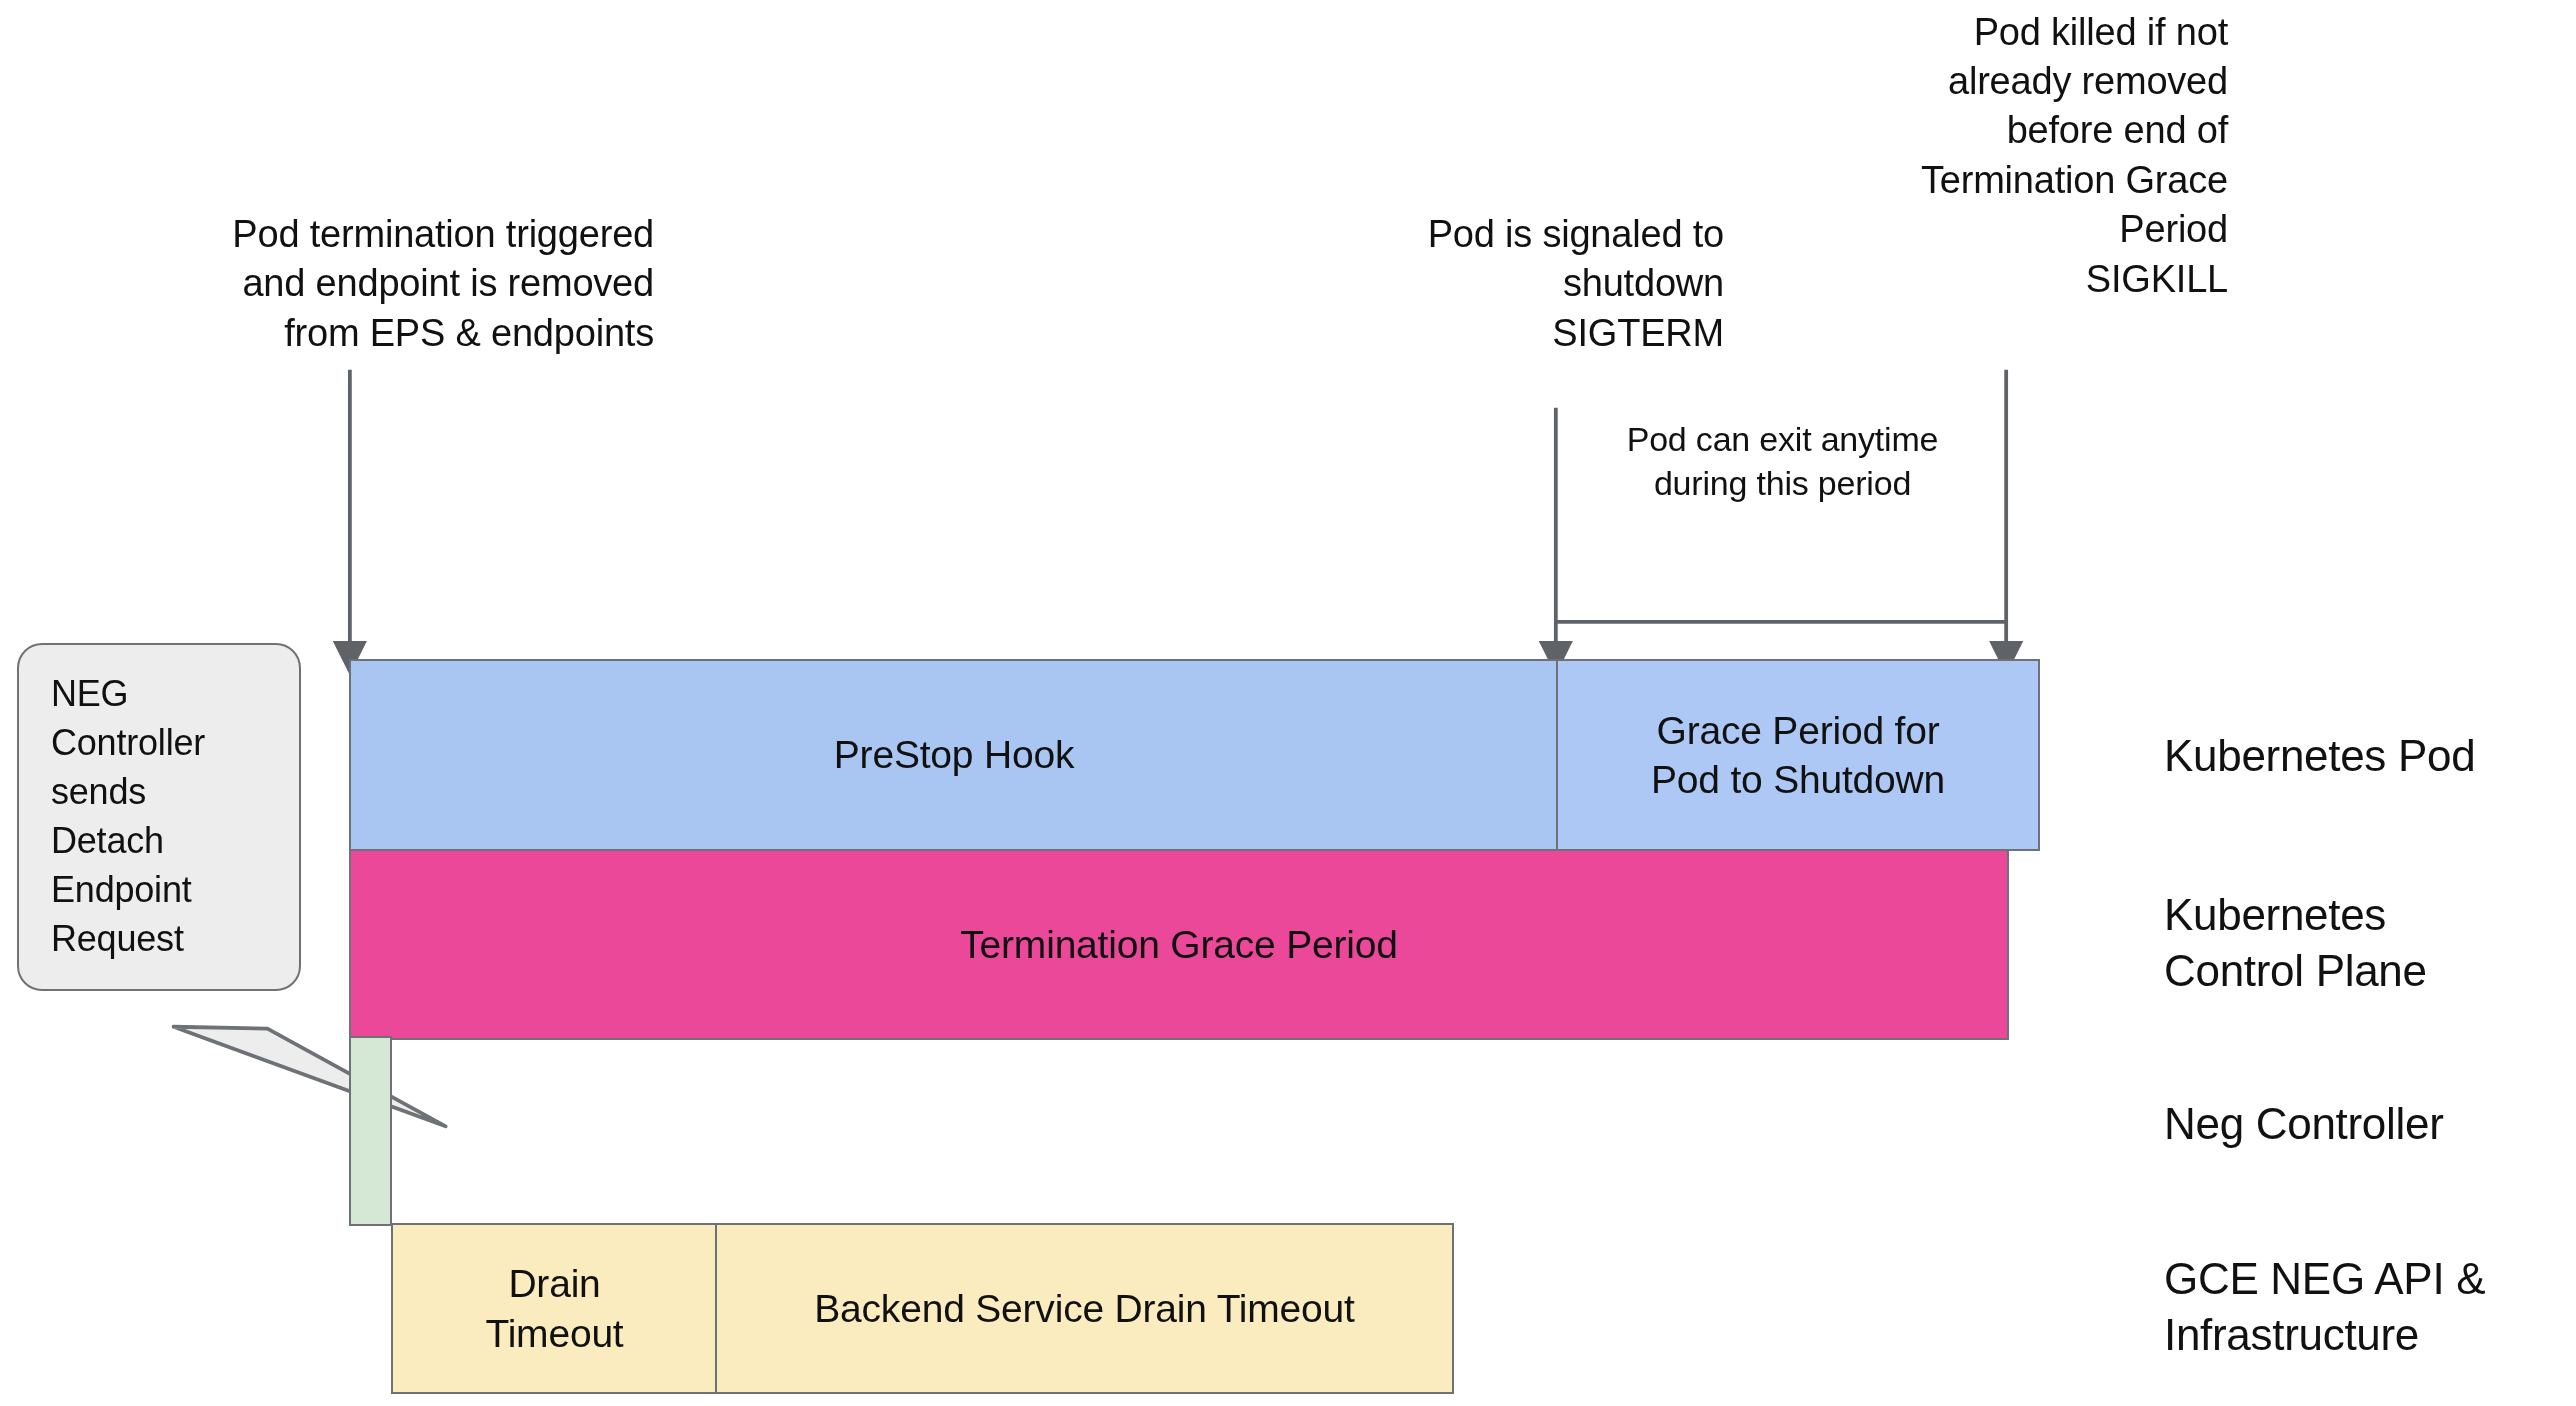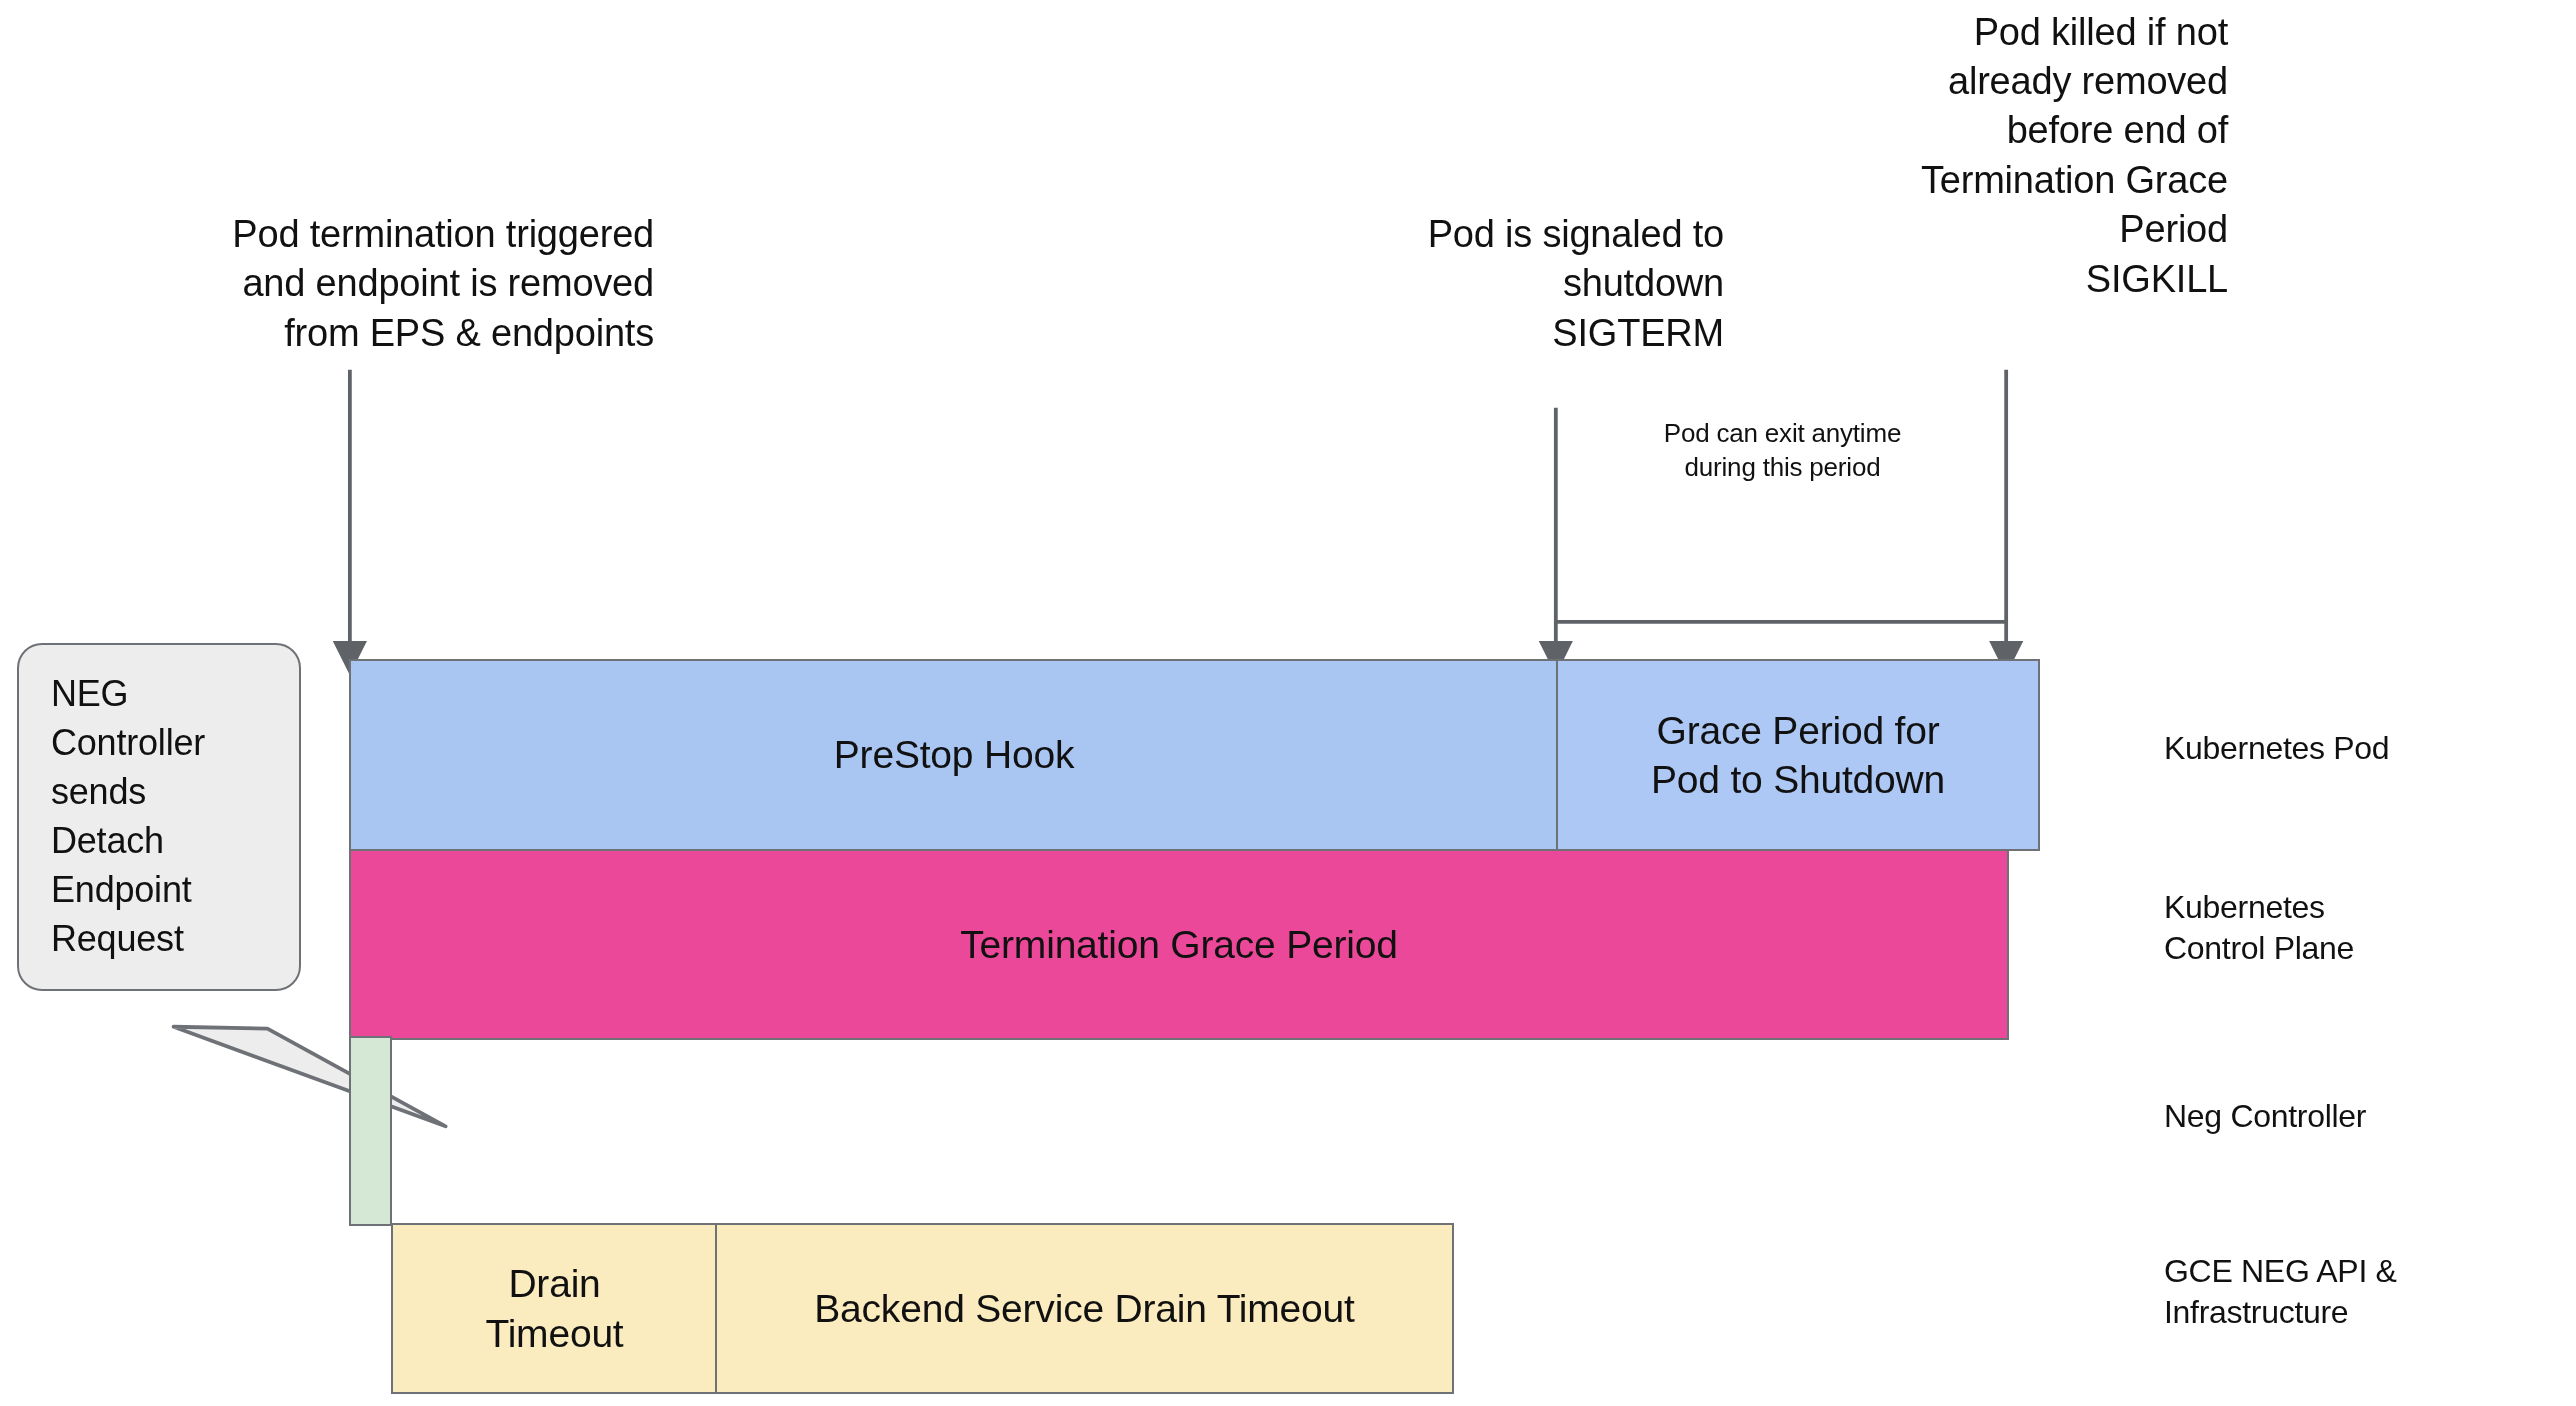--- a/index.html
+++ b/index.html
@@ -9,40 +9,40 @@
     color:#0d0d0d;-webkit-font-smoothing:antialiased;
   }
   .abs{position:absolute;box-sizing:border-box;}
 
   
   .note{
     font-size:38px;line-height:1.30;text-align:right;color:#111111;
     font-weight:400;letter-spacing:-0.2px;white-space:pre-line;
   }
   .note-sm{
-    font-size:26px;line-height:1.30;text-align:center;color:#111111;
+    font-size:34px;line-height:1.30;text-align:center;color:#111111;
     font-weight:400;letter-spacing:-0.2px;white-space:pre-line;
   }
 
   
   .bar{
     border:2.8px solid #6e7277;
     display:flex;align-items:center;justify-content:center;
     text-align:center;font-size:39px;line-height:1.26;color:#111111;
     letter-spacing:-0.2px;white-space:pre-line;
   }
   .bar-prestop      { background:#a9c5f2; }
   .bar-grace        { background:#adc8f5; }
   .bar-tgp          { background:#ec4899; }
   .bar-neg          { background:#d4e8d5; }
   .bar-yellow       { background:#fbecbf; }
 
   
   .lane-label{
-    font-size:32px;line-height:1.28;color:#111111;
+    font-size:44px;line-height:1.28;color:#111111;
     letter-spacing:-0.3px;white-space:pre-line;text-align:left;
   }
 
   
   .callout-body{
     background:#ededed;border:2.8px solid #6e7277;border-radius:25px;
     font-size:36px;line-height:1.36;color:#111111;
     padding:25px 0 25px 32px;letter-spacing:-0.2px;white-space:pre-line;
   }
 

